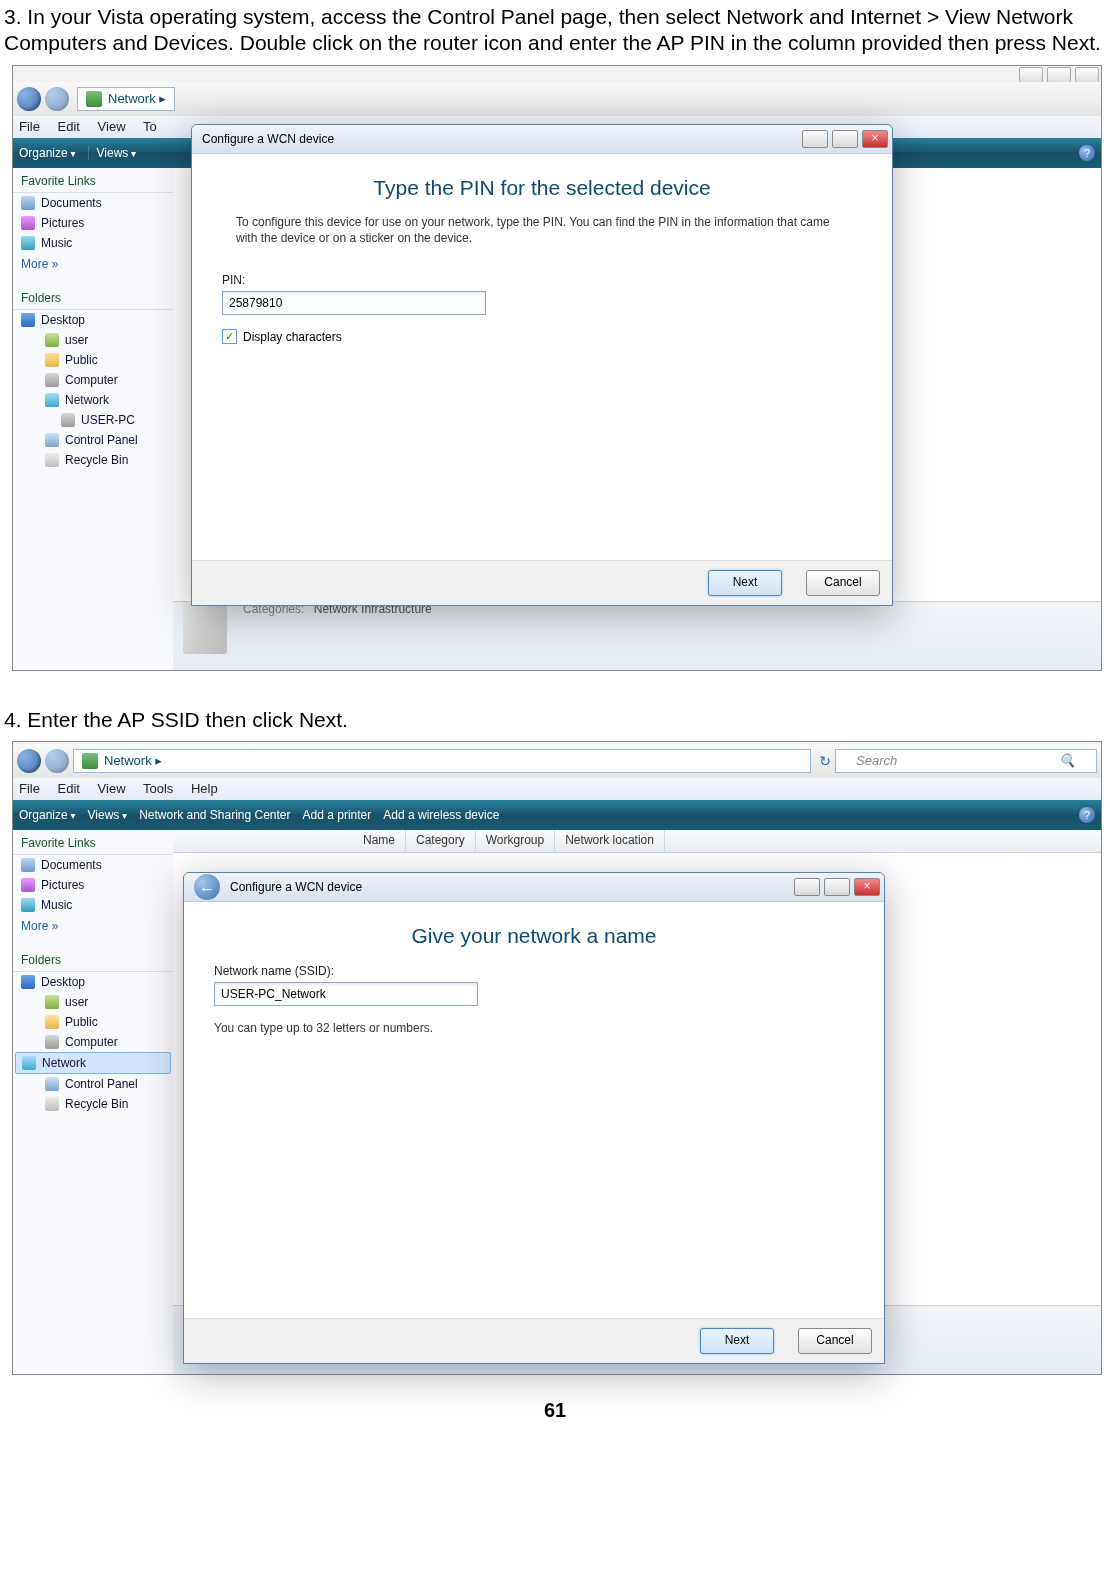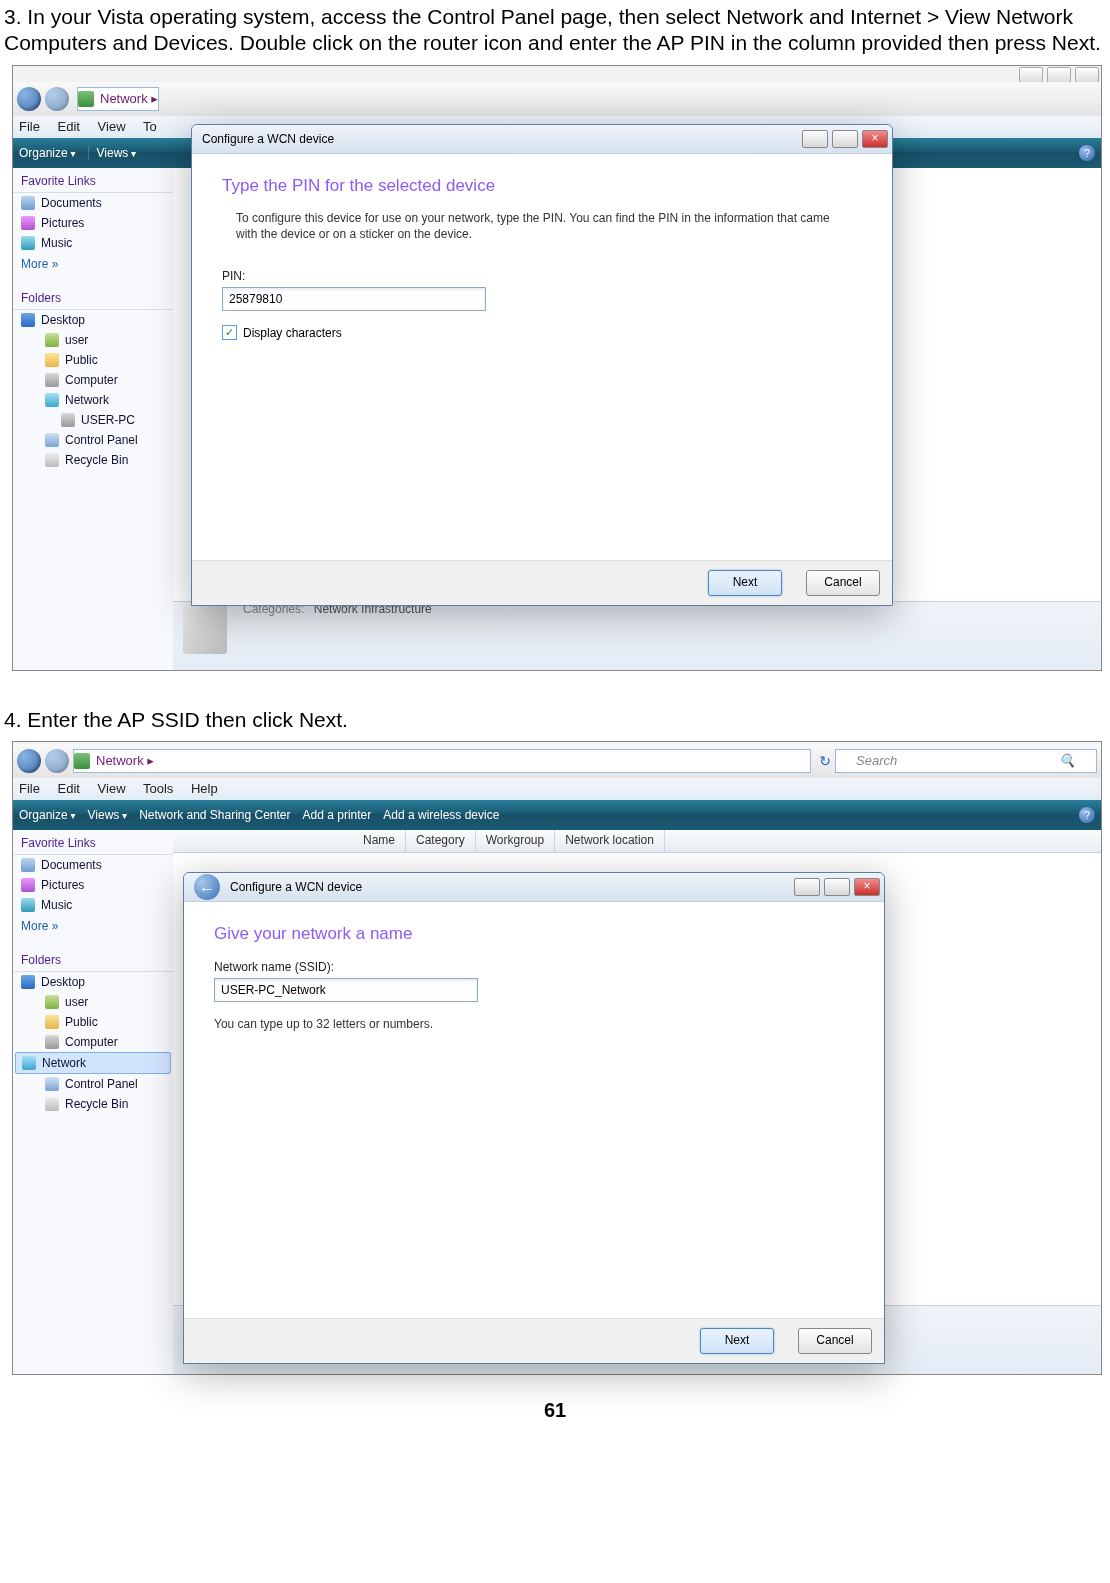--- a/index.html
+++ b/index.html
@@ -60,22 +60,22 @@
     box-shadow: inset -2px -2px 3px rgba(0,0,0,.3);
   }
   .breadbox {
     flex: 1;
     height: 22px;
     border: 1px solid #9bb9d9;
     background: #fff;
     margin: 0 4px;
     display: flex;
     align-items: center;
-    padding: 0 0;
-    color: #701a75;
+    padding: 0 8px;
+    color: #0c4a6e;
   }
   .bread-icon {
     width: 16px; height: 16px;
     background: linear-gradient(#7ac07a,#3a8f3a);
     margin-right: 6px;
     border-radius: 2px;
   }
   .refr {
     width: 16px; height: 16px;
     color: #2a6ac2;
@@ -132,21 +132,21 @@
   }
   .sidebar {
     position: absolute;
     top: 102px; left: 0; bottom: 0;
     width: 160px;
     background: #f7f9fc;
     border-right: 1px solid #d0d7e0;
     font-size: 12px;
   }
   .sb-head {
-    color: #4c1d95;
+    color: #14532d;
     padding: 6px 8px 4px;
     font-size: 12px;
     border-bottom: 1px solid #d6dee8;
   }
   .sb-item {
     padding: 3px 4px 3px 8px;
     color: #113;
     display: flex;
     align-items: center;
     gap: 6px;
@@ -243,23 +243,24 @@
   }
   .dtitle .dbtn.close {
     background: linear-gradient(#f28b8b,#c93030);
     color: #fff;
     text-align: center;
     line-height: 14px;
     font-size: 12px;
   }
   .dbody { padding: 18px 30px 10px 30px; }
   .dhead {
-    color: #8b5cf6;
-    font-size: 17px;
+    color: #0c4a6e;
+    font-size: 21px;
     margin: 4px 0 14px;
+    text-align: center;
   }
   .dbody p {
     font-size: 12px;
     color: #333;
     line-height: 1.4;
     margin: 4px 0 10px;
   }
   .fld-label { font-size: 12px; color: #222; margin: 16px 0 4px; }
   .textbox {
     border: 1px solid #8aa9cc;

